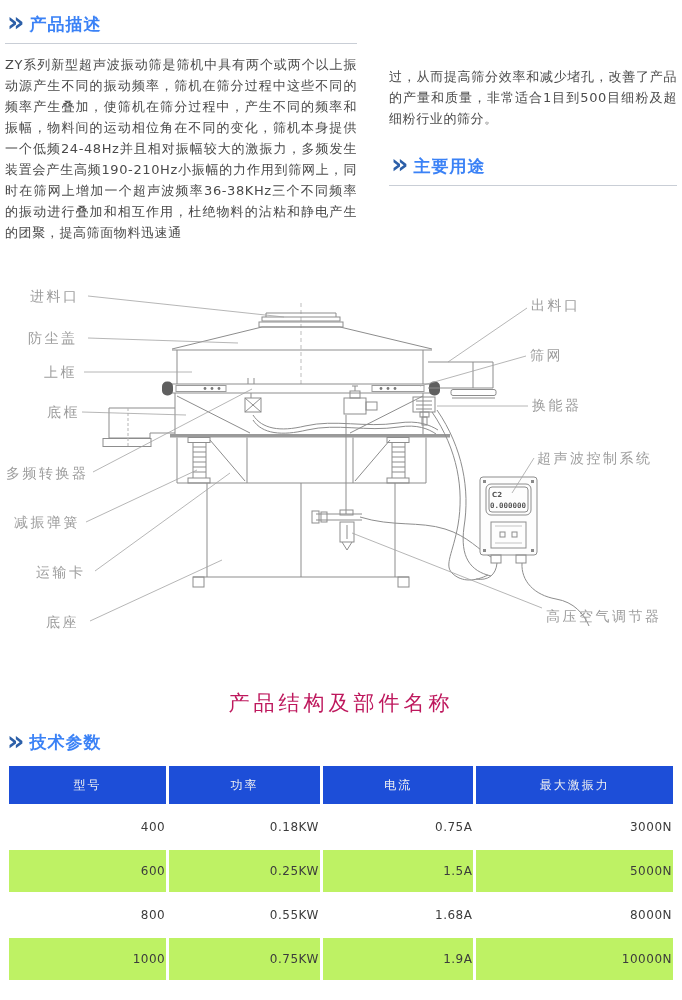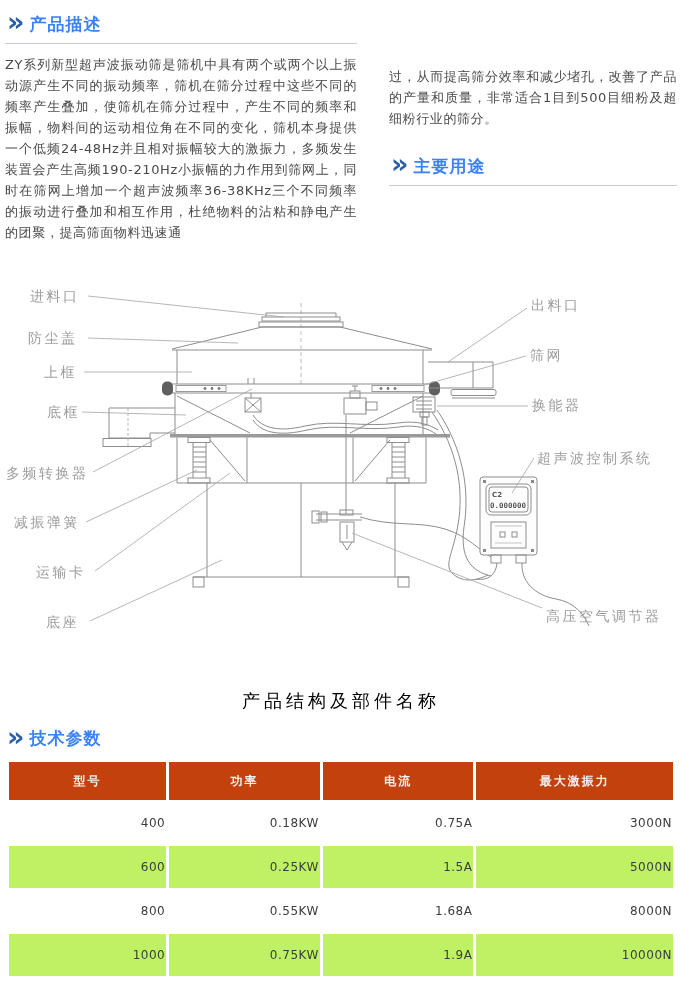--- a/index.html
+++ b/index.html
@@ -29,33 +29,33 @@
     text-align:justify;color:#4a4a4a;
   }
   .spacer-head{height:44px;}
   .usage-gap{margin-top:13px;}
 
   
   .diagram-wrap{margin-top:22px;}
   svg text.lbl{fill:#9d9d9d;font-size:14px;letter-spacing:2.5px;}
   svg text.disp{fill:#555;font-weight:bold;}
   .caption{
-    text-align:center;color:#000000;font-size:18px;letter-spacing:4px;
+    text-align:center;color:#be185d;font-size:21px;letter-spacing:4px;
     margin-top:30px;
   }
 
   
   .params-head{padding:14px 0 4px 7px;display:flex;align-items:center;gap:7px;}
   table.params{
     width:670px;margin:6px 6px 0 6px;
     border-collapse:separate;border-spacing:3px 2px;
     font-size:12px;
   }
   table.params th{
-    background:#c2410c;color:#f2f2f2;font-weight:bold;
+    background:#1d4ed8;color:#f2f2f2;font-weight:normal;
     height:36px;letter-spacing:2px;
   }
   table.params td{height:40px;text-align:right;color:#3c3c3c;letter-spacing:0.5px;}
   table.params tr.alt td{background:#bef264;}
 </style>
 </head>
 <body>
 
 <div class="page">
 

